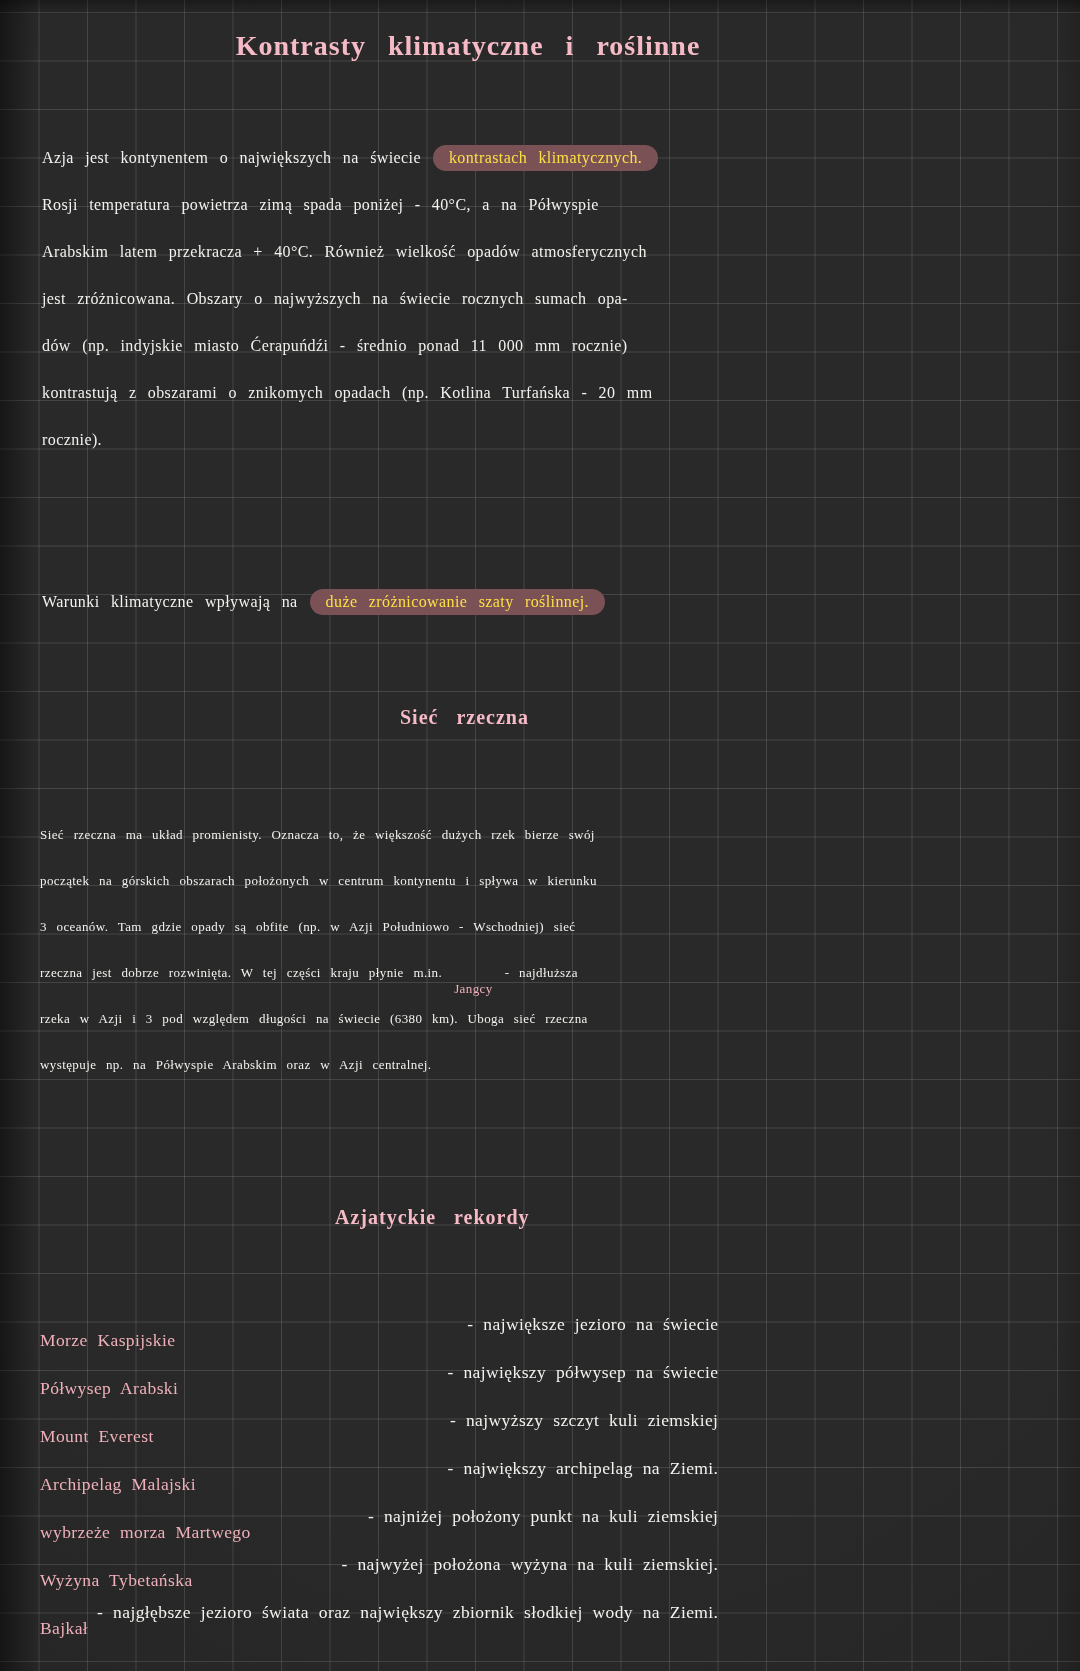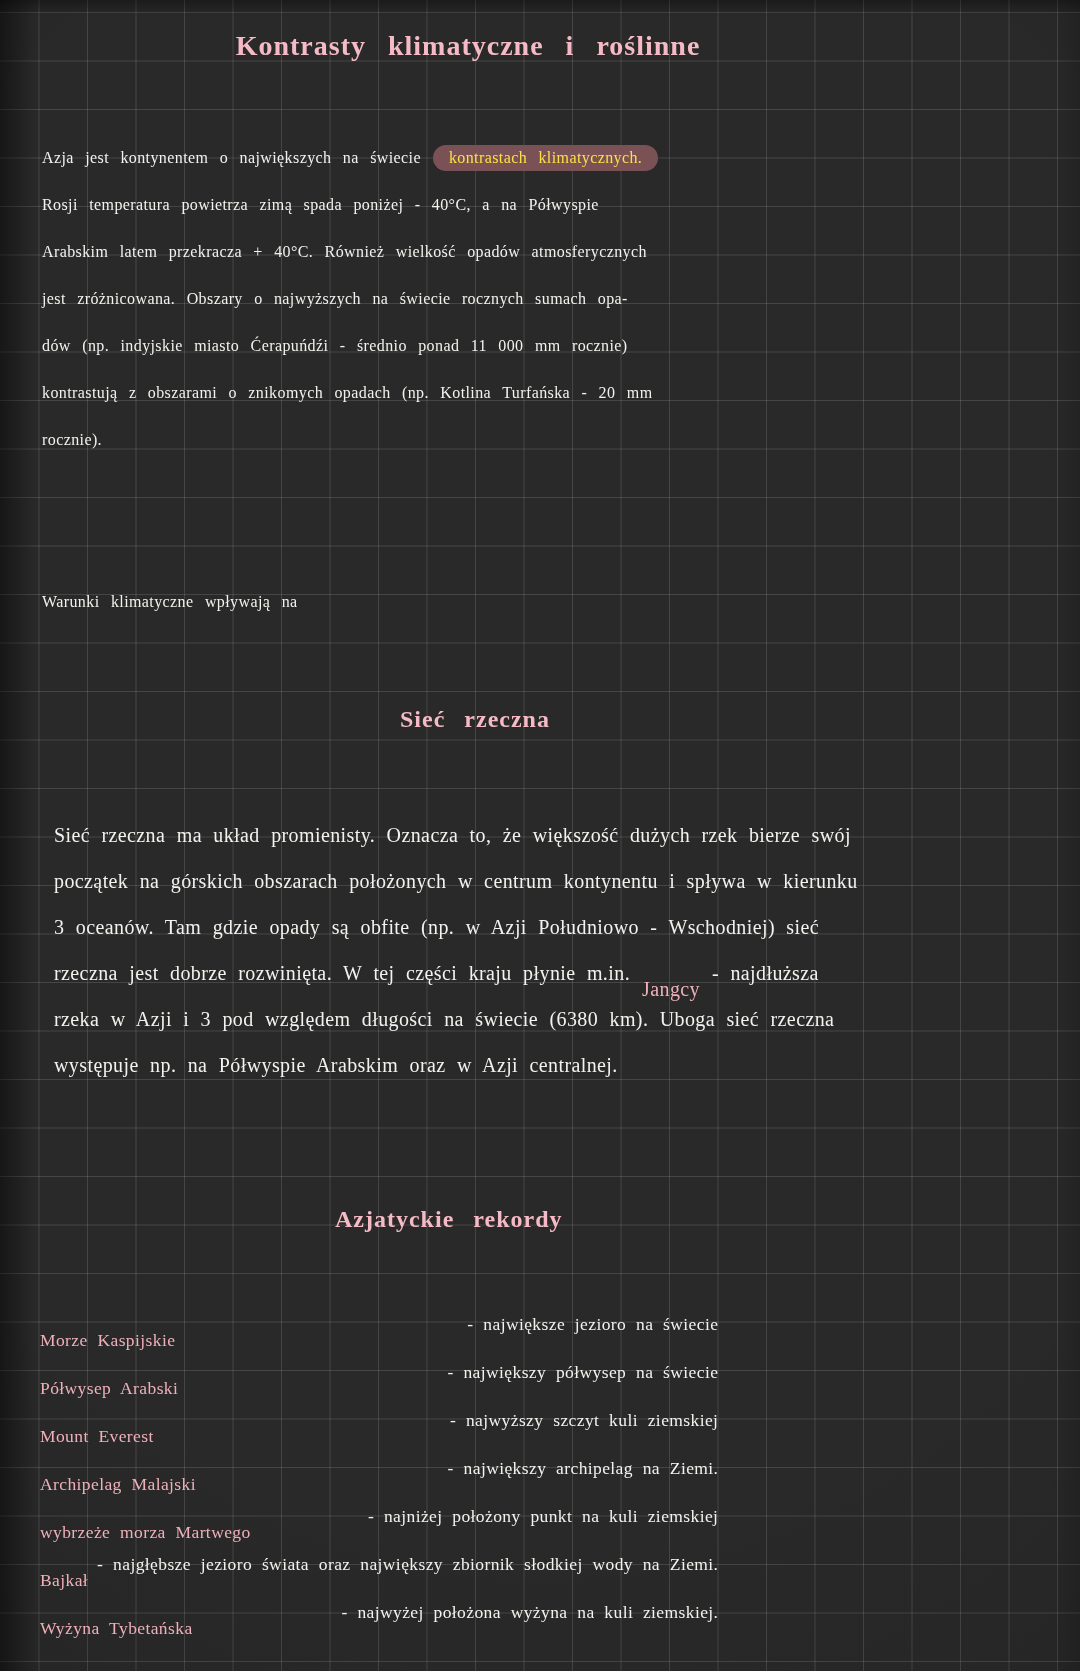--- a/index.html
+++ b/index.html
@@ -28,36 +28,36 @@
   .txt-layer { position:absolute; inset:0; z-index:2; }
 
   .title {
     position:absolute; top:30px; left:0; width:1080px;
     margin:0; text-align:center; transform:translateX(-72px);
     color:#f5bac5; font-size:28px; font-weight:bold;
     letter-spacing:1px; word-spacing:14px; white-space:nowrap;
   }
   .heading {
     position:absolute; margin:0;
-    color:#f5bac5; font-size:24px; font-weight:bold;
+    color:#f5bac5; font-size:20px; font-weight:bold;
     letter-spacing:1px; word-spacing:12px; white-space:nowrap;
   }
   .rivers-h  { top:706px;  left:400px; }
   .records-h { top:1206px; left:335px; }
 
   .para { position:absolute; left:42px; }
   .para1 { top:134px; }
   .para2 { top:812px; left:40px; }
   .line {
     display:flex; align-items:center; gap:12px;
     white-space:nowrap;
     font-size:16px; letter-spacing:0.4px; word-spacing:7px;
   }
   .para1 .line { height:47px; }
-  .para2 .line { height:46px; font-size:20px; word-spacing:6px;padding-left:14px; }
+  .para2 .line { height:46px; font-size:13px; word-spacing:6px; }
 
   .veg {
     position:absolute; top:582px; left:42px; height:40px;
   }
 
   .hl {
     background:#7a5154; color:#fde047;
     border-radius:14px; padding:4px 16px;
   }
   .pink { color:#efb0ba;margin-top:32px; }
@@ -83,20 +83,21 @@
       <div class="line">Rosji temperatura powietrza zimą spada poniżej - 40°C, a na Półwyspie</div>
       <div class="line">Arabskim latem przekracza + 40°C. Również wielkość opadów atmosferycznych</div>
       <div class="line">jest zróżnicowana. Obszary o najwyższych na świecie rocznych sumach opa-</div>
       <div class="line">dów (np. indyjskie miasto Ćerapuńdźi - średnio ponad 11 000 mm rocznie)</div>
       <div class="line">kontrastują z obszarami o znikomych opadach (np. Kotlina Turfańska - 20 mm</div>
       <div class="line">rocznie).</div>
     </div>
 
     <div class="line veg">
       <span>Warunki klimatyczne wpływają na</span>
+      <span class="hl">duże zróżnicowanie szaty roślinnej.</span>
     </div>
 
     <h2 class="heading rivers-h">Sieć rzeczna</h2>
 
     <div class="para para2">
       <div class="line">Sieć rzeczna ma układ promienisty. Oznacza to, że większość dużych rzek bierze swój</div>
       <div class="line">początek na górskich obszarach położonych w centrum kontynentu i spływa w kierunku</div>
       <div class="line">3 oceanów. Tam gdzie opady są obfite (np. w Azji Południowo - Wschodniej) sieć</div>
       <div class="line">
         <span>rzeczna jest dobrze rozwinięta. W tej części kraju płynie m.in.</span>
@@ -124,23 +125,23 @@
       </div>
       <div class="line record">
         <span class="pink">Archipelag Malajski</span>
         <span>- największy archipelag na Ziemi.</span>
       </div>
       <div class="line record">
         <span class="pink">wybrzeże morza Martwego</span>
         <span>- najniżej położony punkt na kuli ziemskiej</span>
       </div>
       <div class="line record">
+        <span class="pink">Wyżyna Tybetańska</span>
+        <span>- najwyżej położona wyżyna na kuli ziemskiej.</span>
+      </div>
+      <div class="line record">
         <span class="pink">Bajkał</span>
         <span>- najgłębsze jezioro świata oraz największy zbiornik słodkiej wody na Ziemi.</span>
-      </div>
-      <div class="line record">
-        <span class="pink">Wyżyna Tybetańska</span>
-        <span>- najwyżej położona wyżyna na kuli ziemskiej.</span>
       </div>
     </div>
 
   </div>
 </div>
 
 </body></html>

